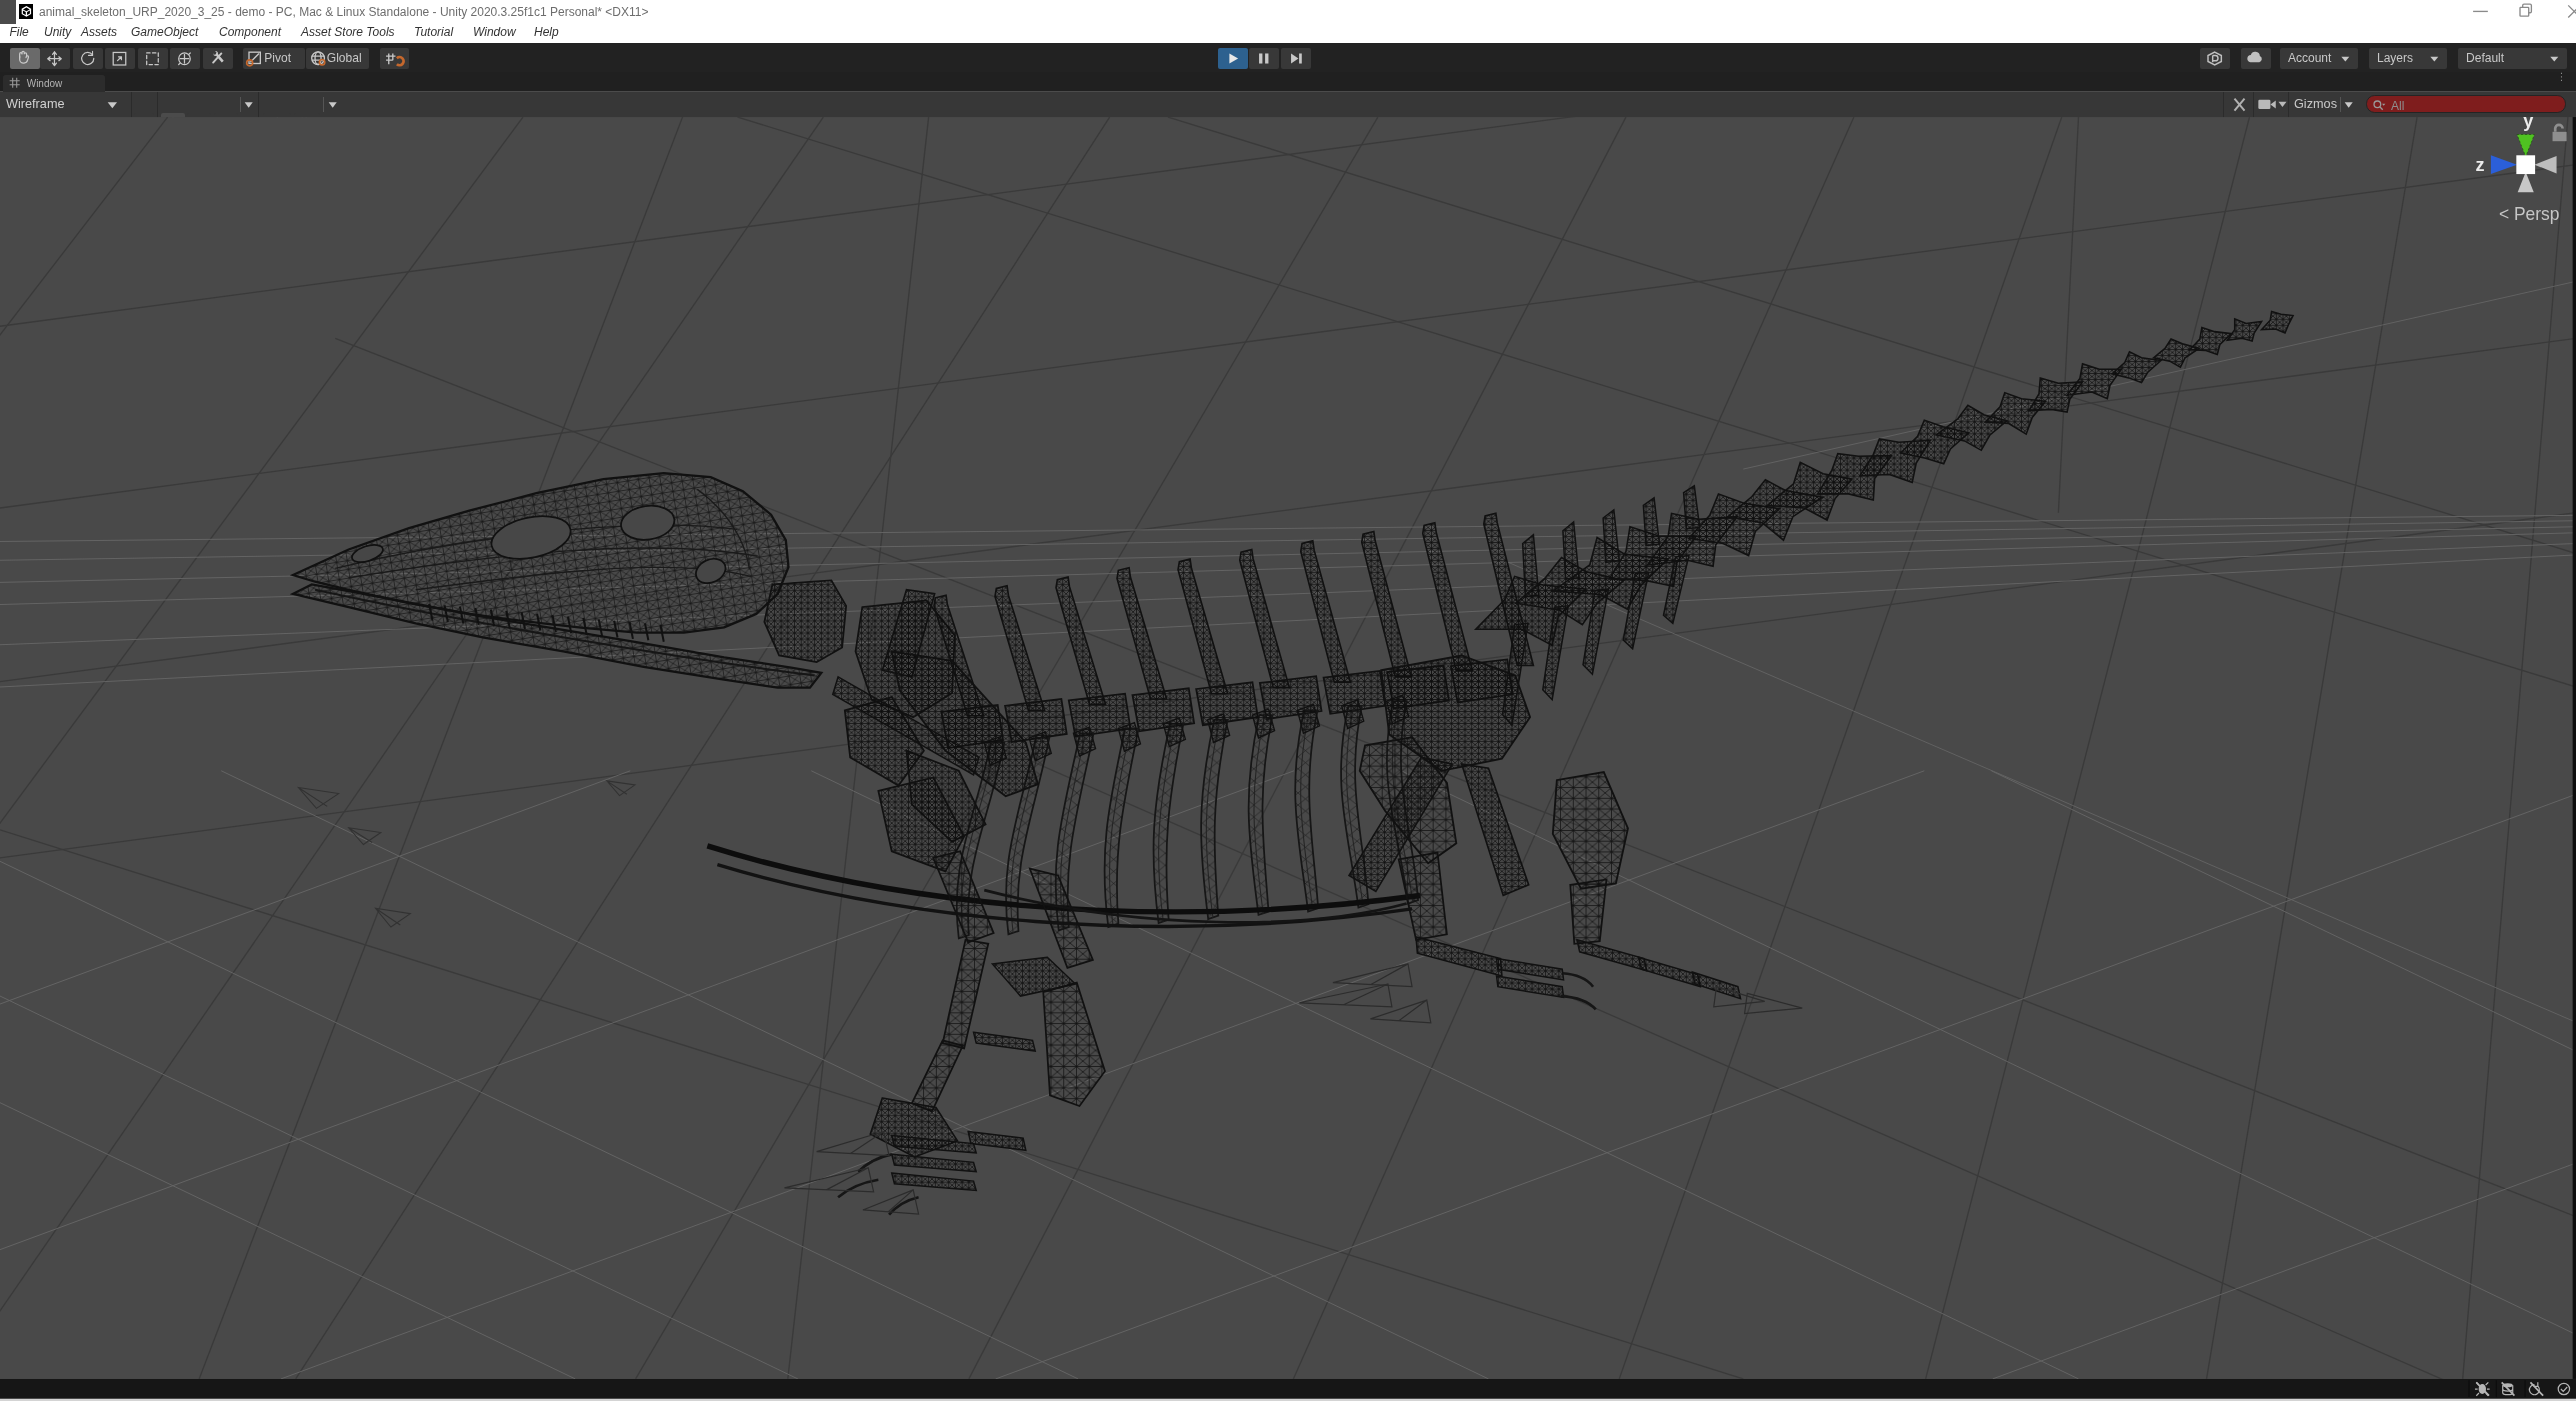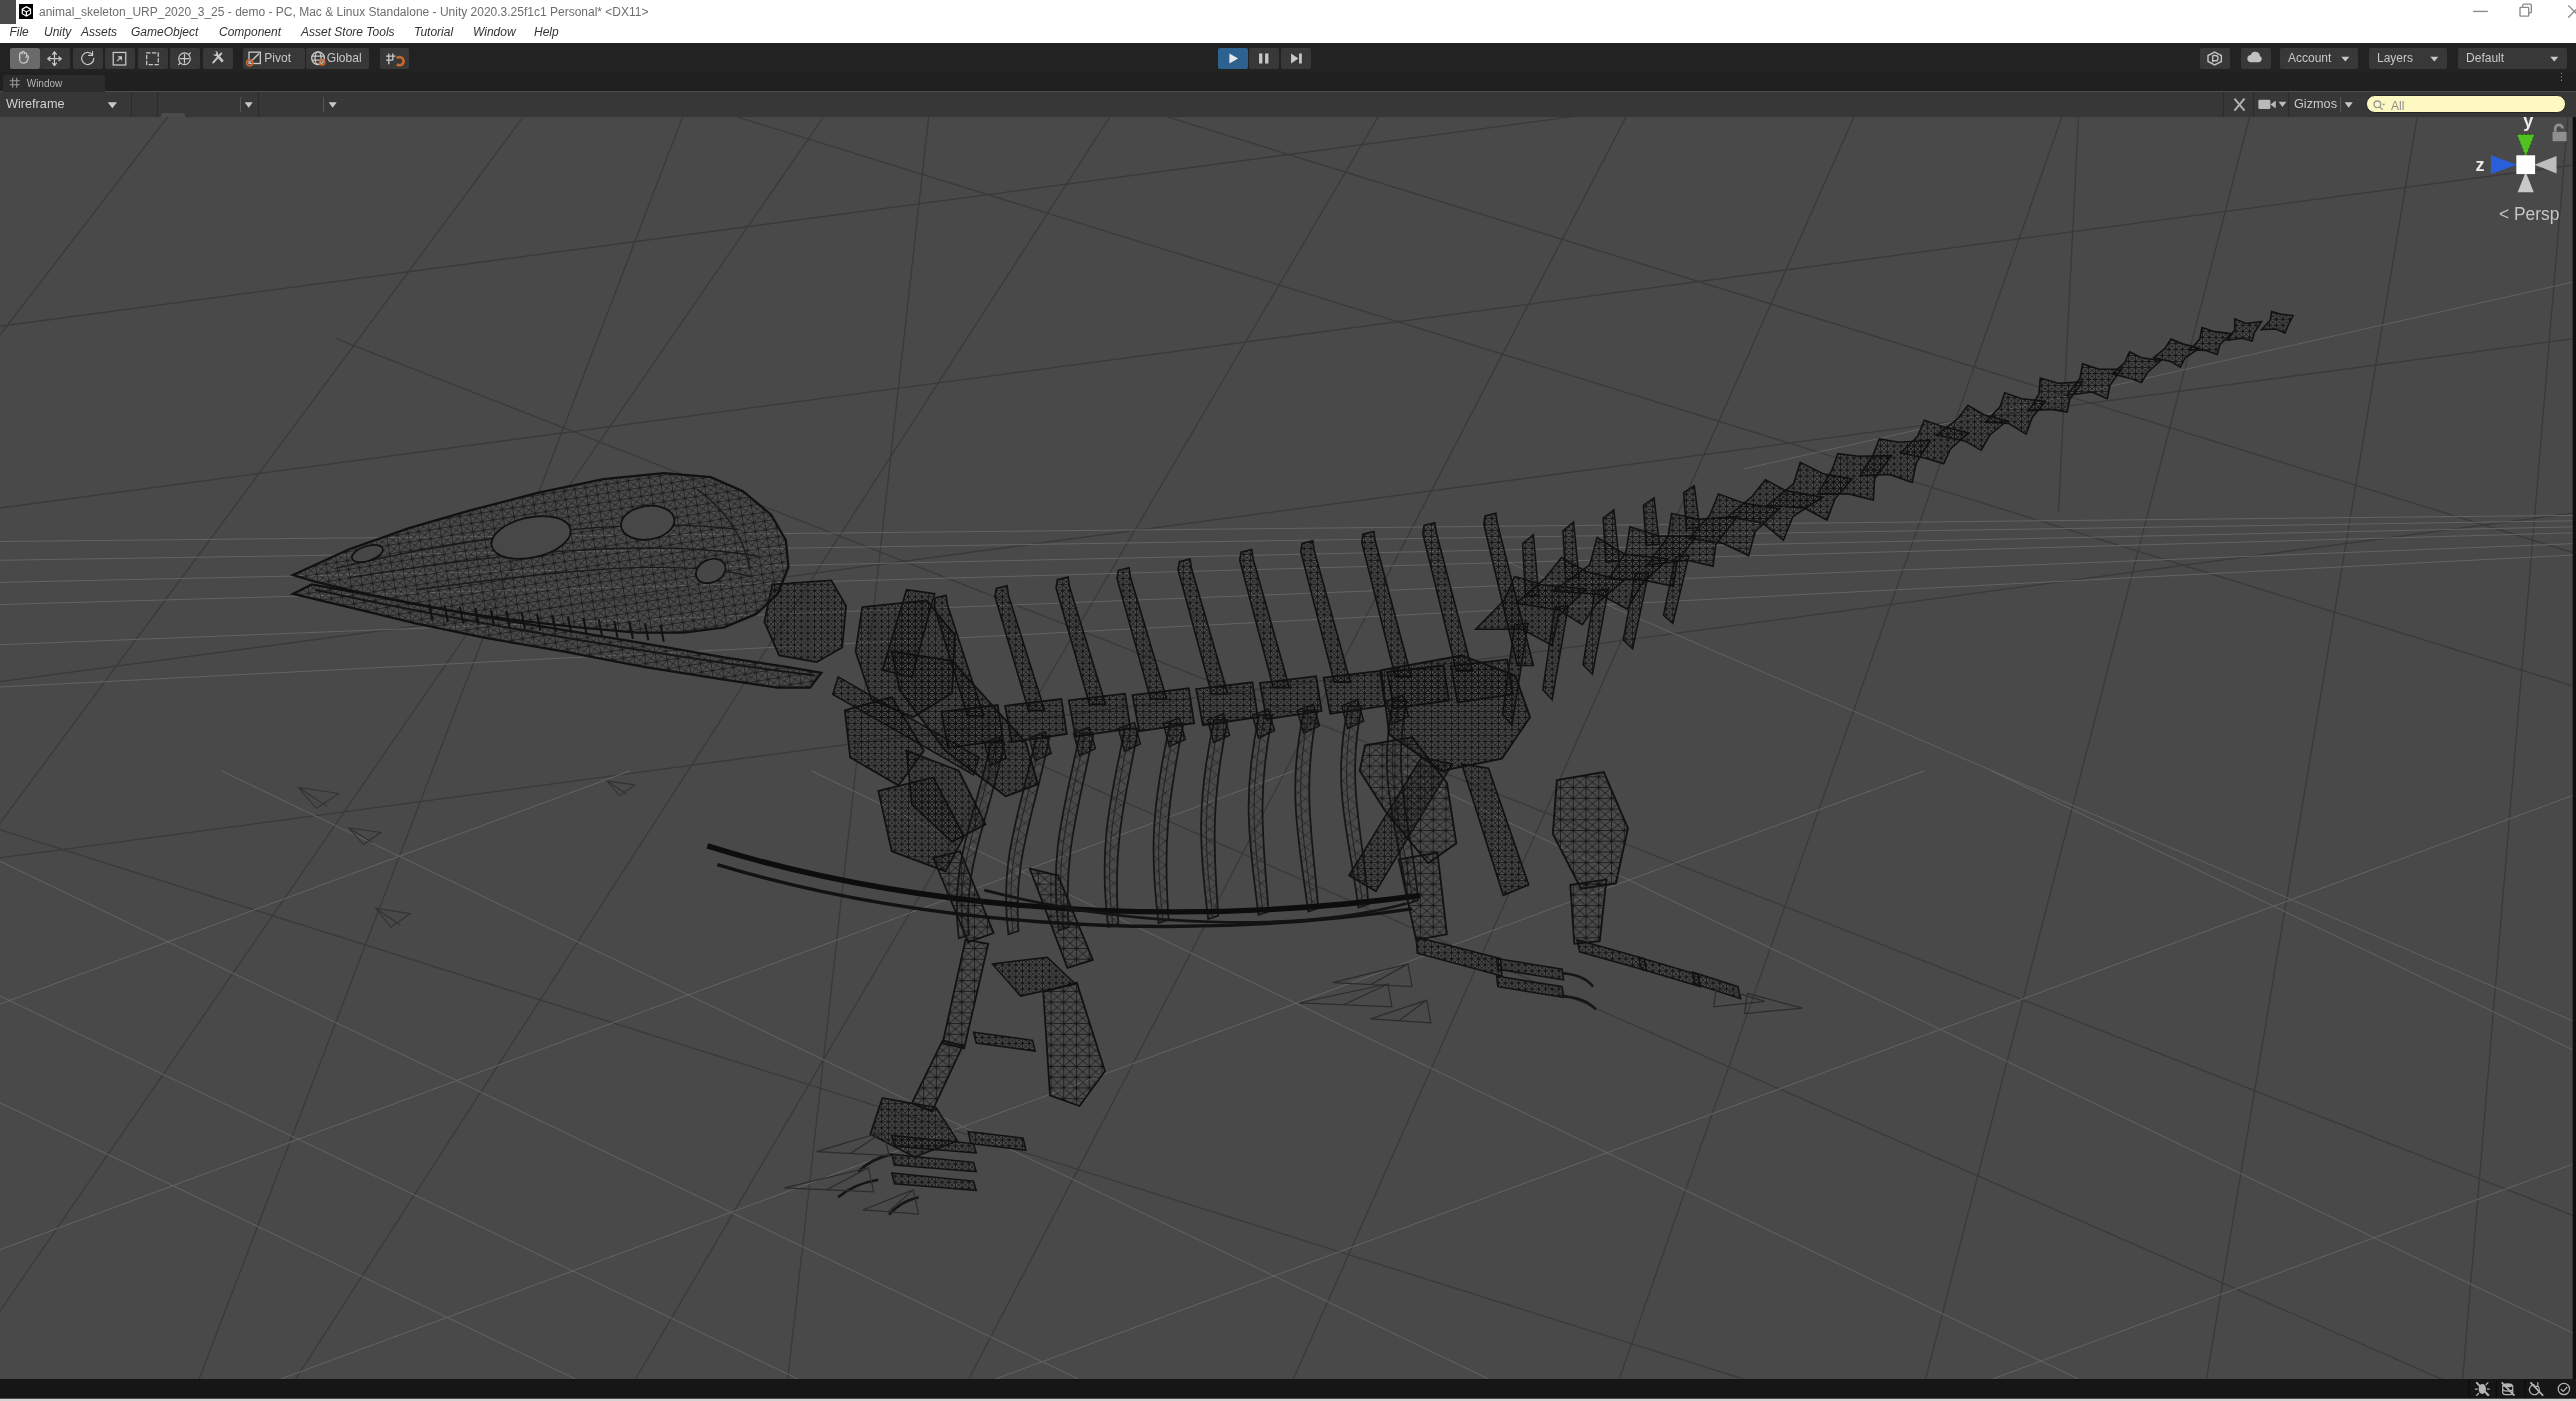--- a/index.html
+++ b/index.html
@@ -221,21 +221,21 @@
       <rect x="2" y="4" width="18" height="14" rx="2" fill="#b9b9b9"></rect>
       <polygon points="20,11 28,5 28,17" fill="#b9b9b9"></polygon>
       <polygon points="32,7 44,7 38,15" fill="#b9b9b9"></polygon>
     </svg>
 <div style="position:absolute;left:2288px;top:0;width:1.3px;height:25.5px;background:#2b2b2b"></div>
 <span style="position:absolute;left:2294px;top:5.4px;font-size:12.7px;color:#c9c9c9">Gizmos</span>
 <div style="position:absolute;left:2340px;top:5.4px;width:1.3px;height:14.8px;background:#555"></div>
 <svg style="position:absolute;left:2344px;top:9.4px" width="9.4" height="7.4" viewBox="0 0 14 11">
       <polygon points="1,2 13,2 7,10" fill="#c9c9c9"></polygon>
     </svg>
-<div style="position:absolute;left:2366px;top:3px;width:200px;height:18px;background:#fef9c3;border:0.7px solid #242424;border-radius:8.7px">
+<div style="position:absolute;left:2366px;top:3px;width:200px;height:18px;background:#7f1d1d;border:0.7px solid #242424;border-radius:8.7px">
  <svg style="position:absolute;left:5.4px;top:3.4px" width="13.4" height="12" viewBox="0 0 20 18">
         <circle cx="8" cy="8" r="5" stroke="#9a9a9a" fill="none" stroke-width="2"></circle>
         <path d="M12 12 l4 4" stroke="#9a9a9a" stroke-width="2"></path>
         <polygon points="15,7 20,7 17.5,10" fill="#9a9a9a"></polygon>
       </svg>
  <span style="position:absolute;left:24px;top:2.7px;font-size:12px;color:#8e8e8e">All</span>
 </div>
 </div>
 <svg id="scene" viewBox="0 0 3842 1882">
     <defs>

